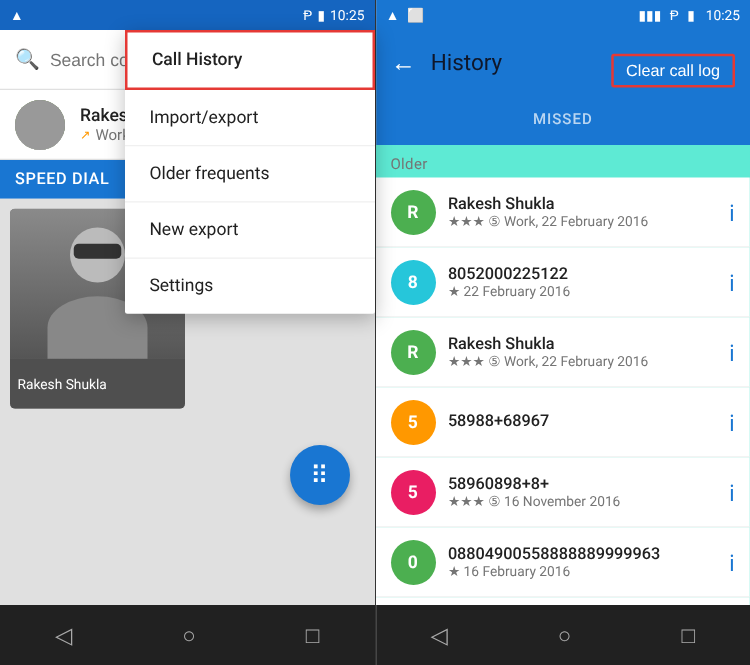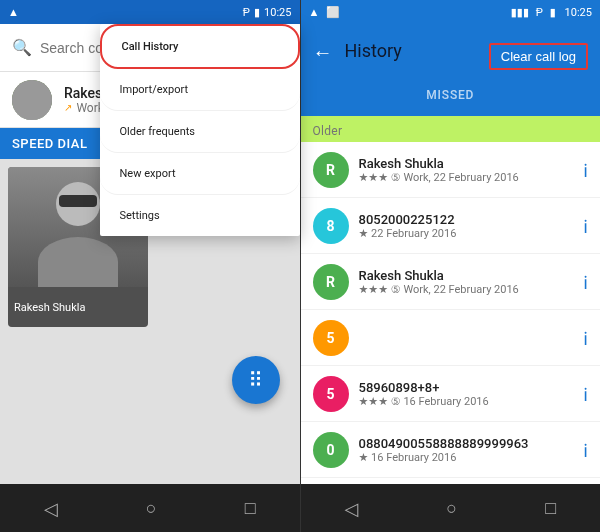--- a/index.html
+++ b/index.html
@@ -198,25 +198,24 @@
       top: 24px;
       right: 0;
       width: 200px;
       background: white;
       box-shadow: 0 4px 16px rgba(0,0,0,0.25);
       z-index: 100;
       border-radius: 2px;
     }
     .menu-item {
       padding: 14px 20px;
-      font-size: 11px;
+      font-size: 14px;
       color: #212121;
       cursor: pointer;
       border-bottom: 1px solid #f0f0f0;
-      border-radius: 18px;
     }
     .menu-item:last-child {
       border-bottom: none;
     }
     .menu-item.active {
       border: 2px solid #e53935;
       color: #212121;
       font-weight: 500;
     }
 
@@ -290,21 +289,21 @@
     .section-label {
       padding: 8px 12px 4px;
       font-size: 12px;
       color: #757575;
       letter-spacing: 0.3px;
     }
 
     .call-list {
       flex: 1;
       overflow-y: auto;
-      background: #bef264;
+      background: #5eead4;
     }
 
     .call-item {
       background: white;
       display: flex;
       align-items: center;
       padding: 8px 12px;
       gap: 10px;
       border-bottom: 1px solid #f0f0f0;
       min-height: 56px;
@@ -470,28 +469,29 @@
     <div class="call-avatar" style="background:#4CAF50">R</div>
     <div class="call-info">
       <div class="call-name">Rakesh Shukla</div>
       <div class="call-meta">★★★ ⑤ Work, 22 February 2016</div>
     </div>
     <span style="color:#1976D2;font-size:18px;">ℹ</span>
   </div>
         <div class="call-item">
     <div class="call-avatar" style="background:#FF9800">5</div>
     <div class="call-info">
+      <div class="call-name">58988+68967</div>
     </div>
     <span style="color:#1976D2;font-size:18px;">ℹ</span>
   </div>
         <div class="call-item">
     <div class="call-avatar" style="background:#E91E63">5</div>
     <div class="call-info">
       <div class="call-name">58960898+8+</div>
-      <div class="call-meta">★★★ ⑤ 16 February 2016</div>
+      <div class="call-meta">★★★ ⑤ 16 November 2016</div>
     </div>
     <span style="color:#1976D2;font-size:18px;">ℹ</span>
   </div>
         <div class="call-item">
     <div class="call-avatar" style="background:#4CAF50">0</div>
     <div class="call-info">
       <div class="call-name">08804900558888889999963</div>
       <div class="call-meta">★ 16 February 2016</div>
     </div>
     <span style="color:#1976D2;font-size:18px;">ℹ</span>

